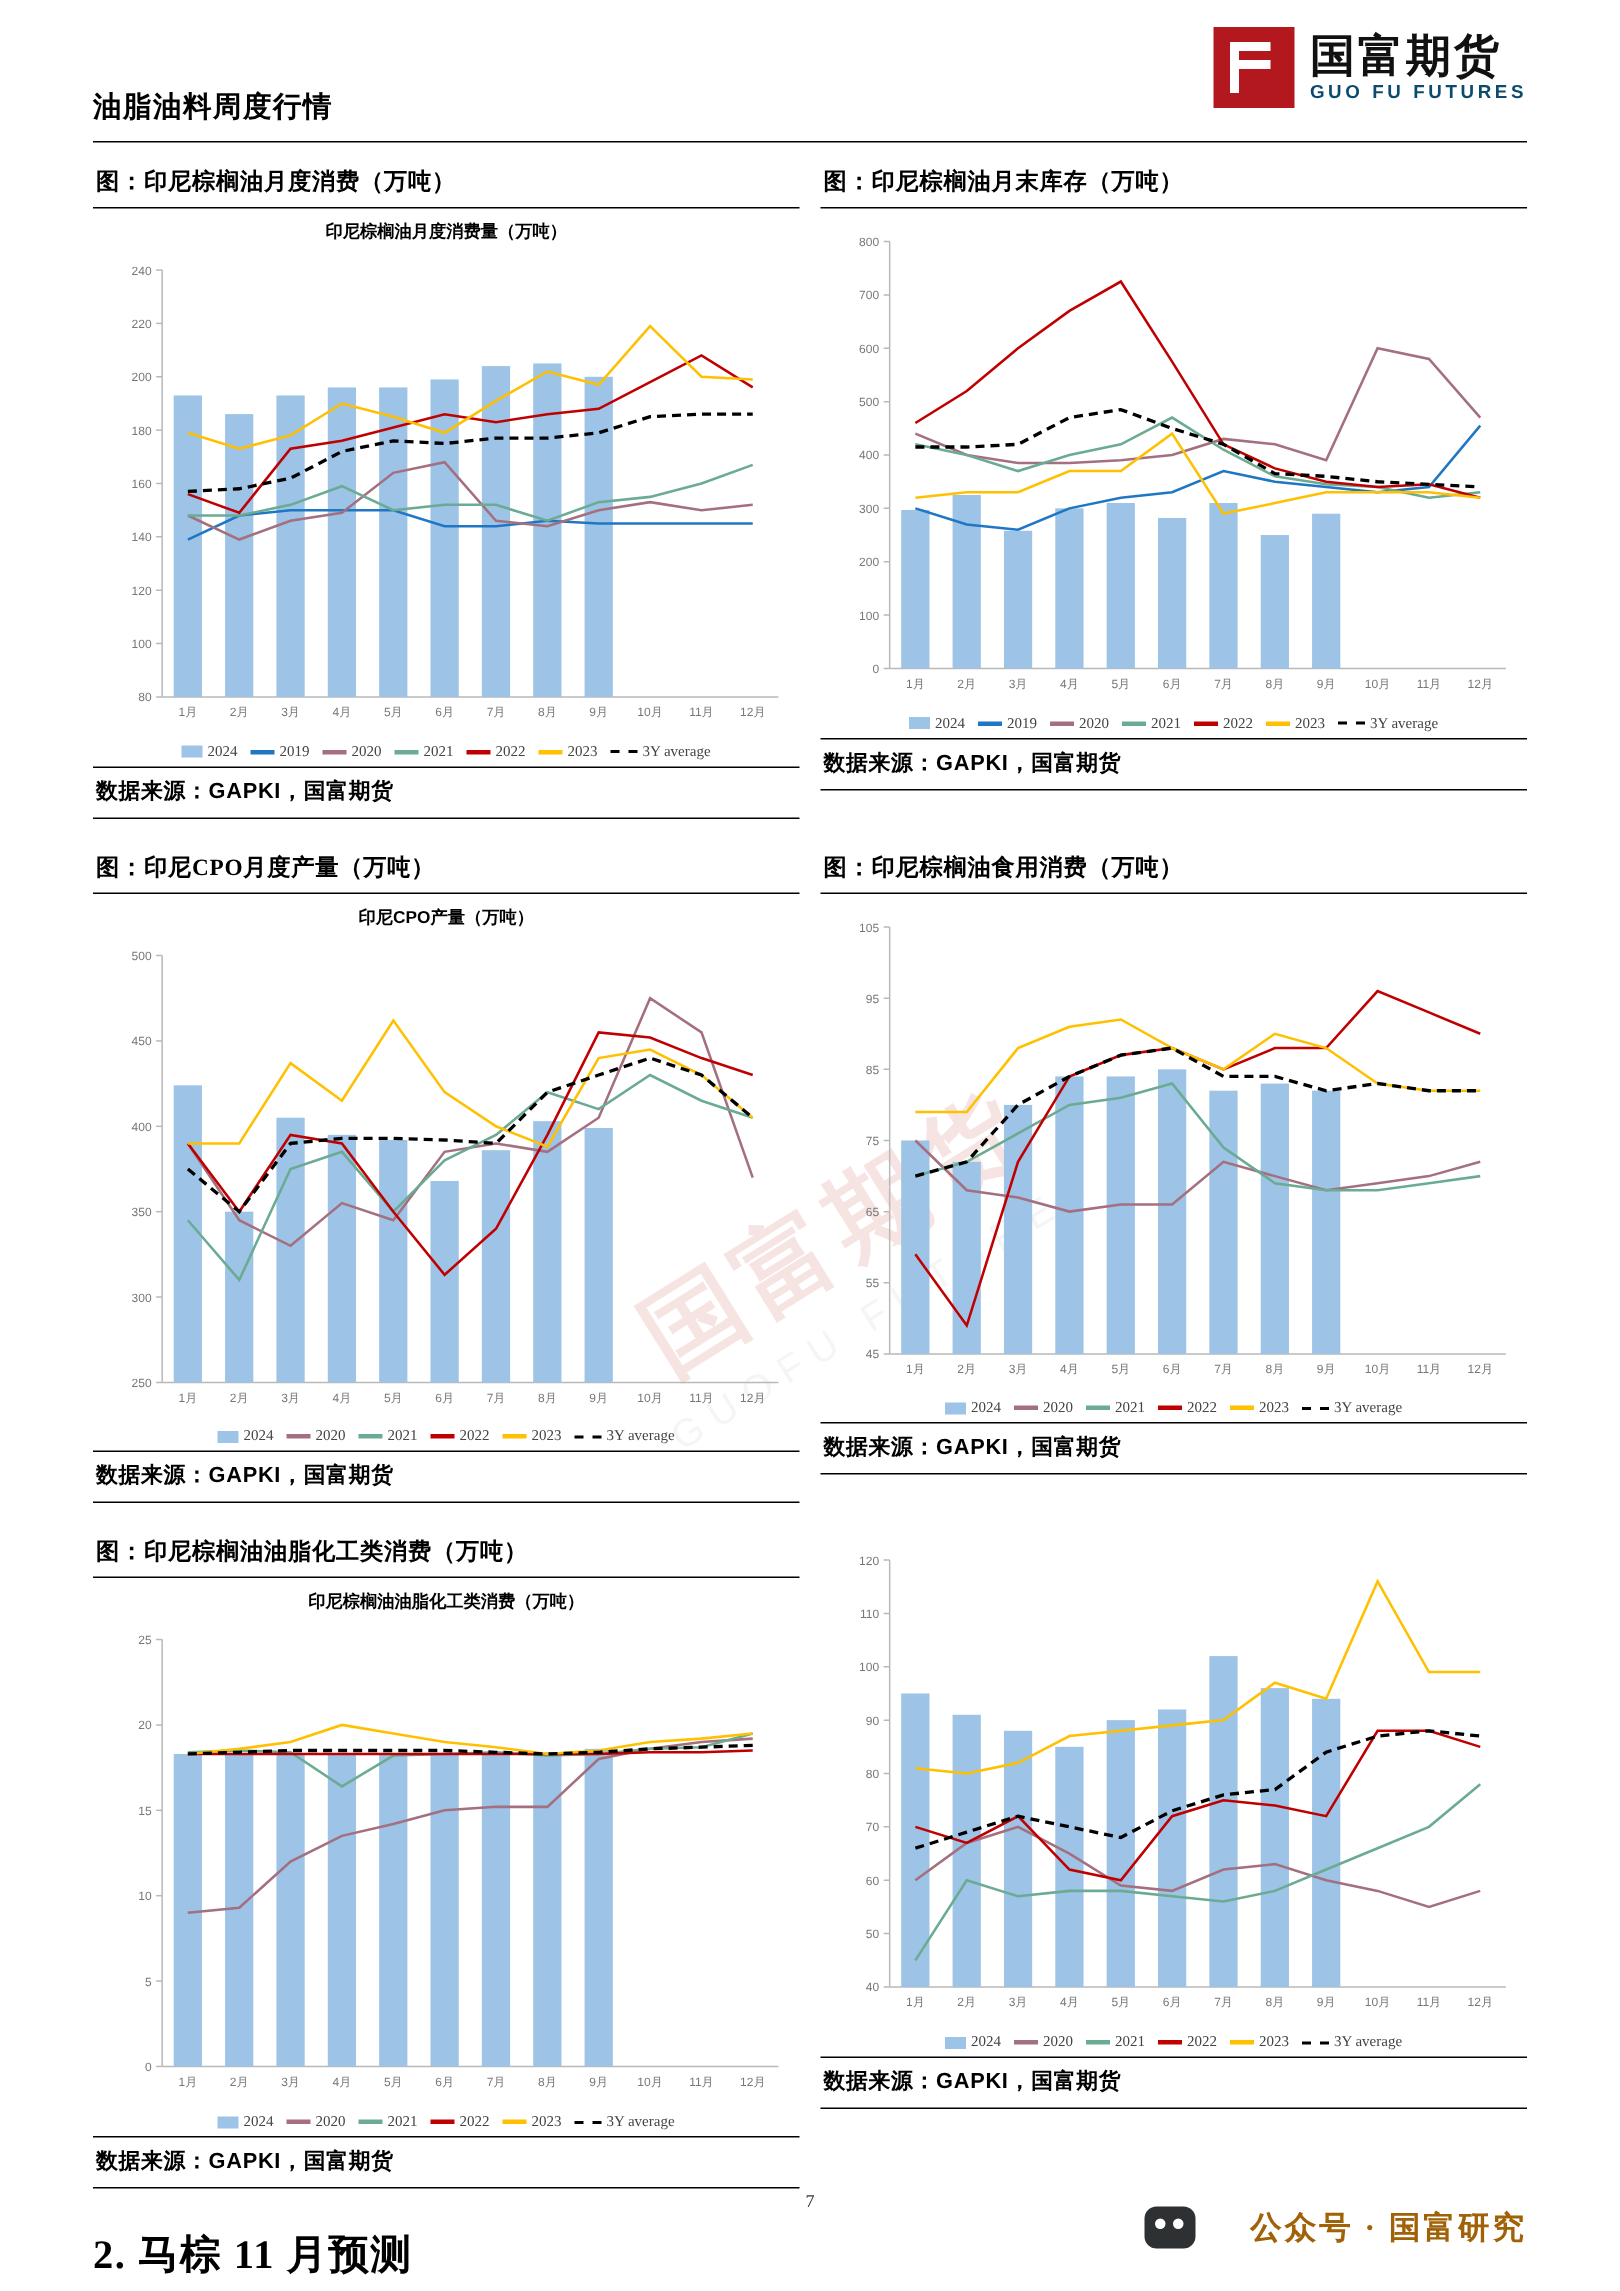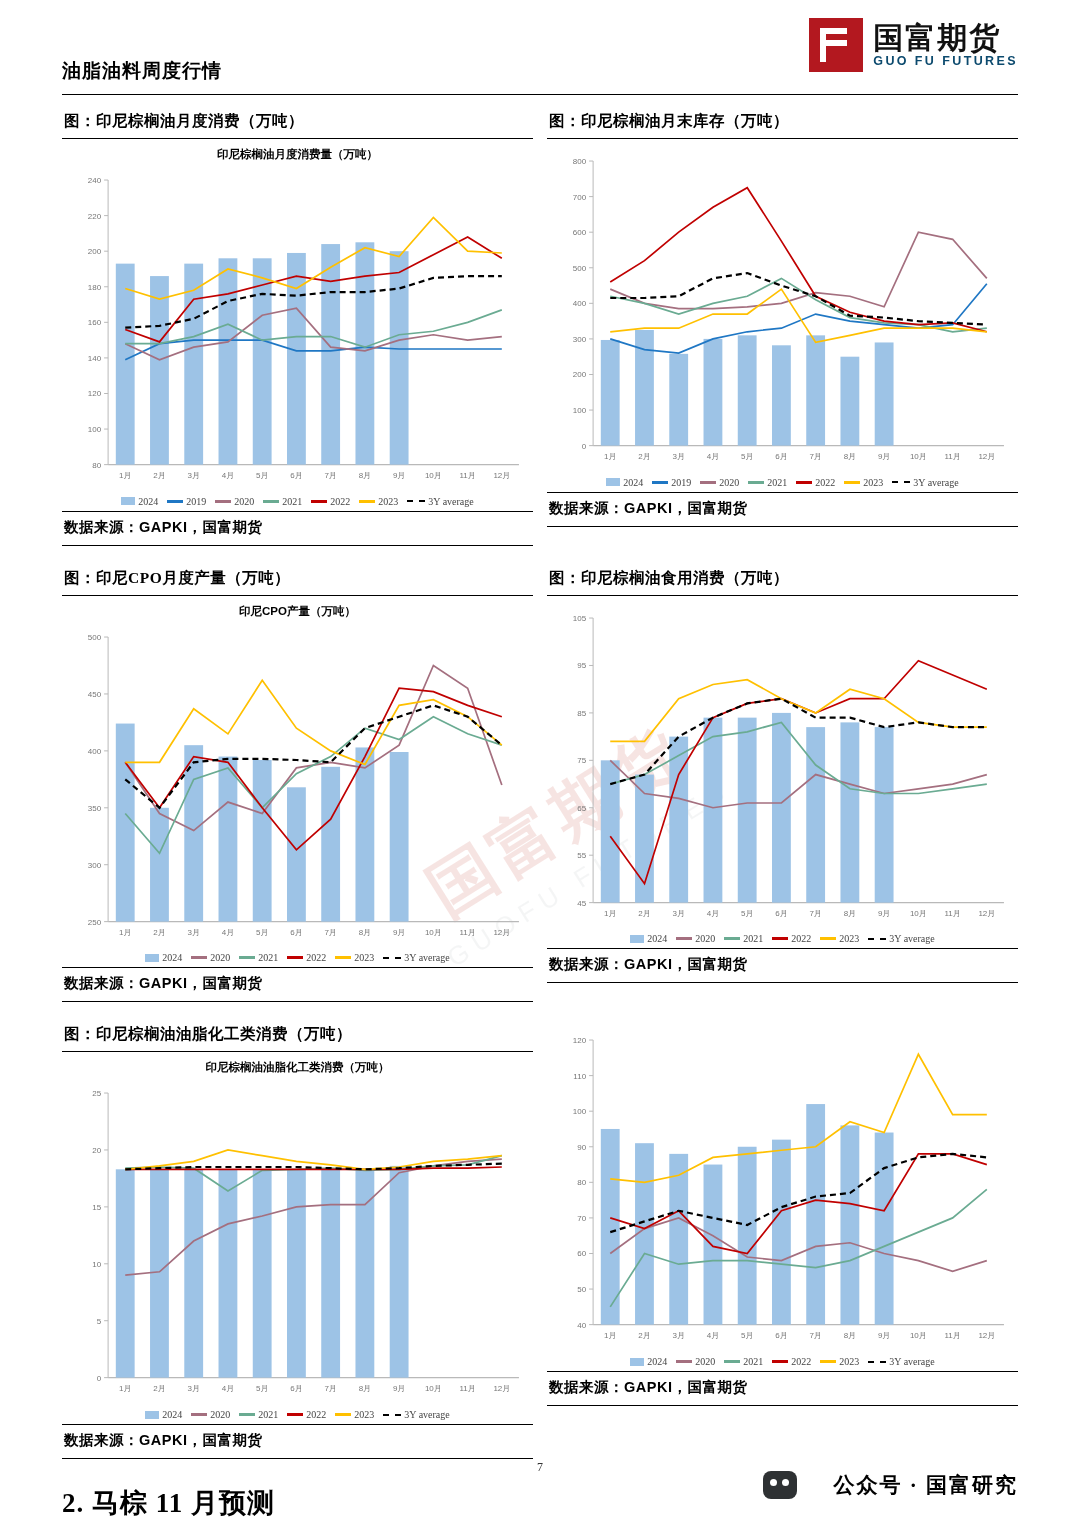--- a/index.html
+++ b/index.html
@@ -130,21 +130,21 @@
   .wechat-icon {
     width:34px; height:28px; background:#2e3133; border-radius:8px;
     position:relative;
   }
   .wechat-icon::before {
     content:""; position:absolute; width:7px; height:7px; border-radius:50%;
     background:#fff; left:7px; top:8px;
     box-shadow:12px 0 0 0 #fff;
   }
   .footer-text {
-    font-size:21px; font-weight:bold; color:#000000;
+    font-size:21px; font-weight:bold; color:#a16207;
     font-family:"Liberation Serif", serif; letter-spacing:2px;margin-left:24px;
   }
 </style>
 </head>
 <body>
 
 <div class="page">
 
   <div class="watermark">
     <div class="wm-inner">

